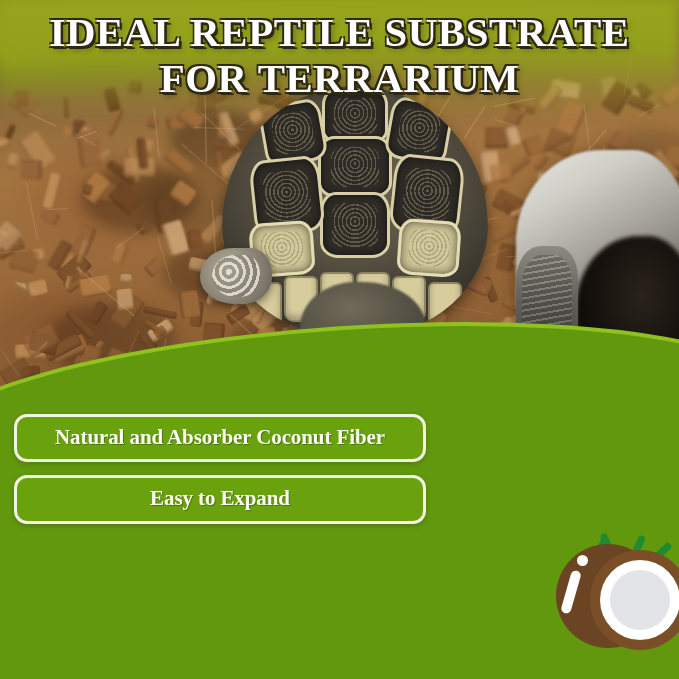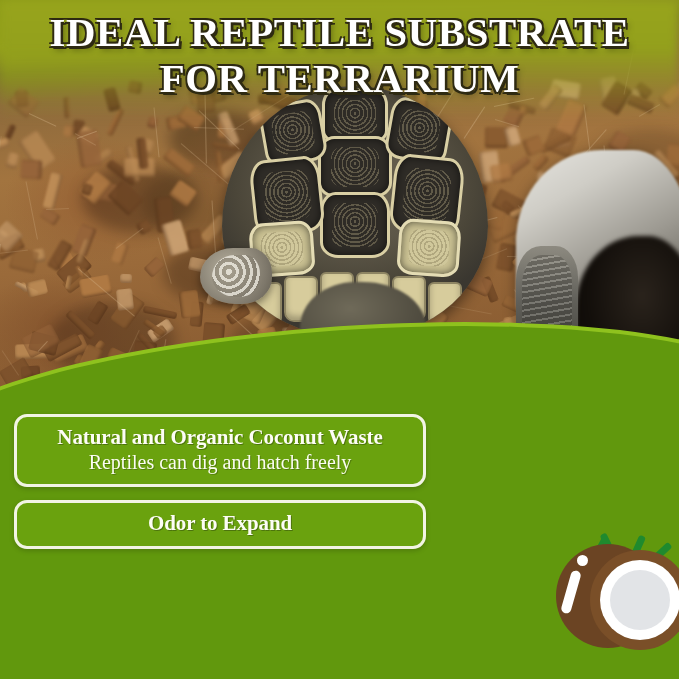--- a/index.html
+++ b/index.html
@@ -819,25 +819,24 @@
   <div class="green-panel-edge"></div>
   <div class="green-panel"></div>
 
   <div class="header">
     <div class="line">IDEAL REPTILE SUBSTRATE</div>
     <div class="line">FOR TERRARIUM</div>
   </div>
 
   <div class="boxes">
     <div class="fbox">
-      <div class="ftitle">Natural and Organic Coconut Waste</div>
-      <div class="fdesc">Reptiles can dig and hatch freely</div>
+      <div class="ftitle">Natural and Absorber Coconut Fiber</div>
     </div>
     <div class="fbox">
-      <div class="ftitle">Odor to Expand</div>
+      <div class="ftitle">Easy to Expand</div>
     </div>
   </div>
 
   <div class="coconut">
     <div class="leaf l1"></div>
     <div class="leaf l2"></div>
     <div class="leaf l3"></div>
     <div class="leaf l4"></div>
     <div class="coco-back"></div>
     <div class="coco-shine"></div>

